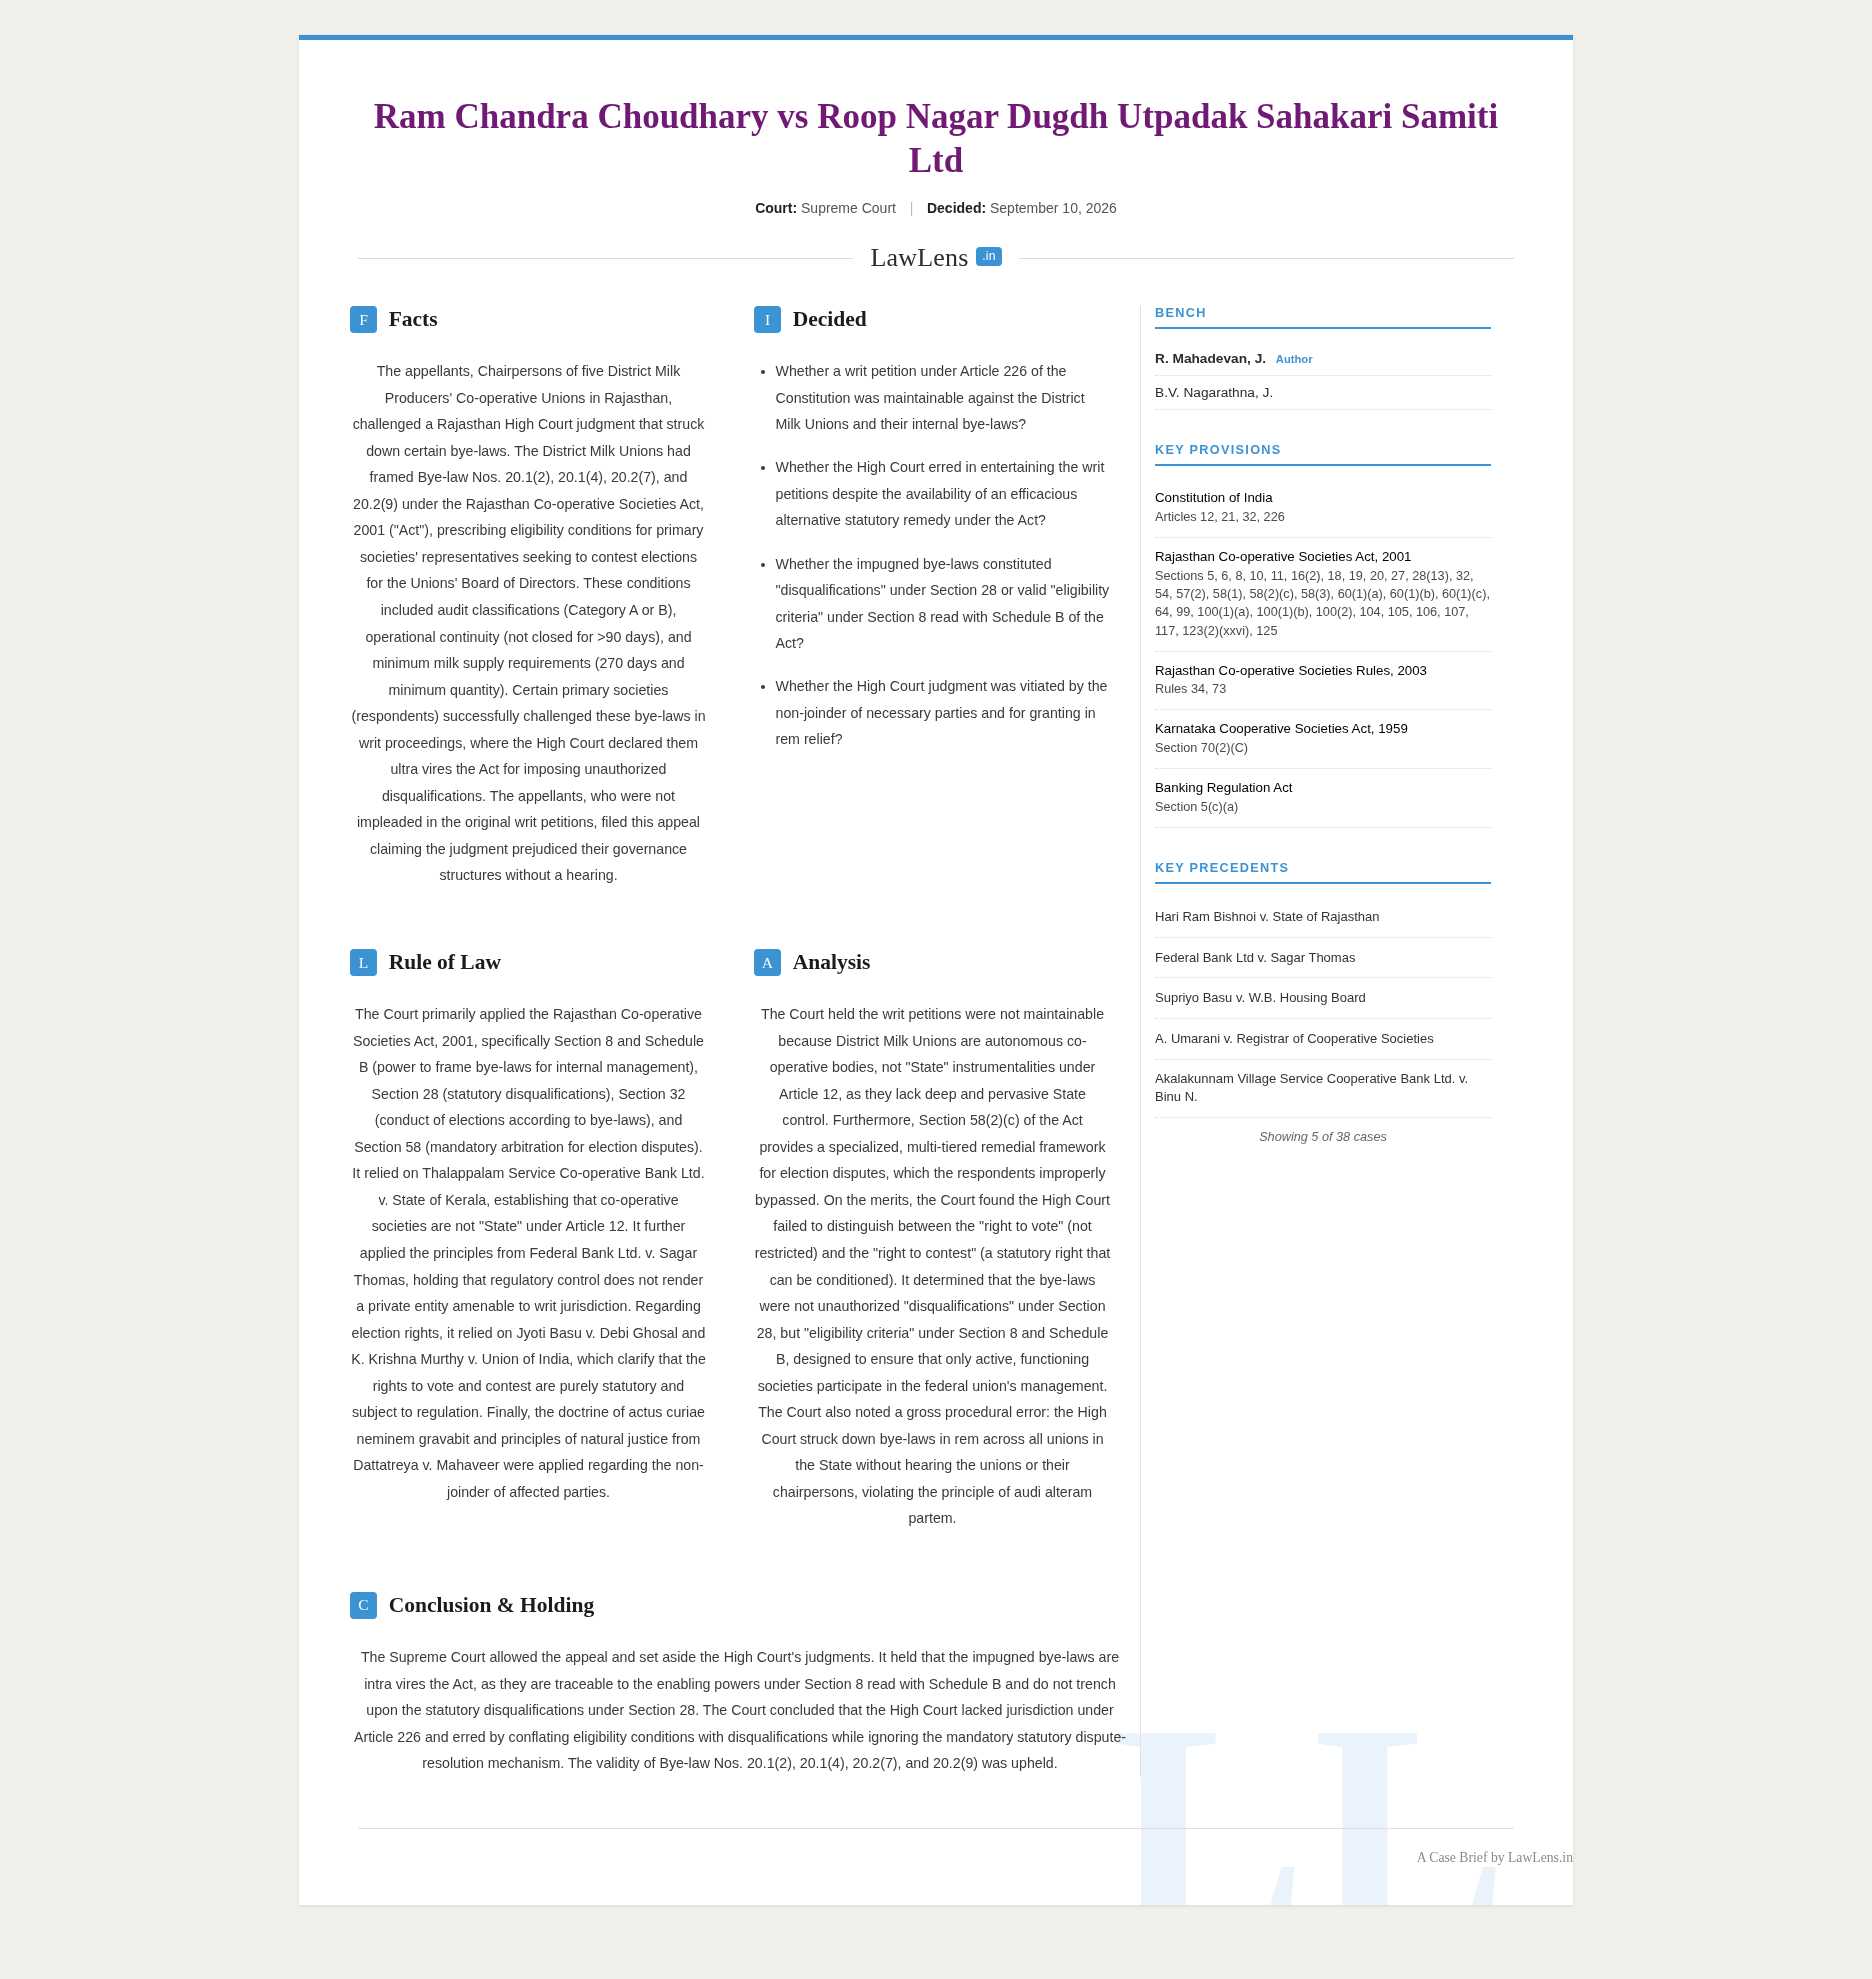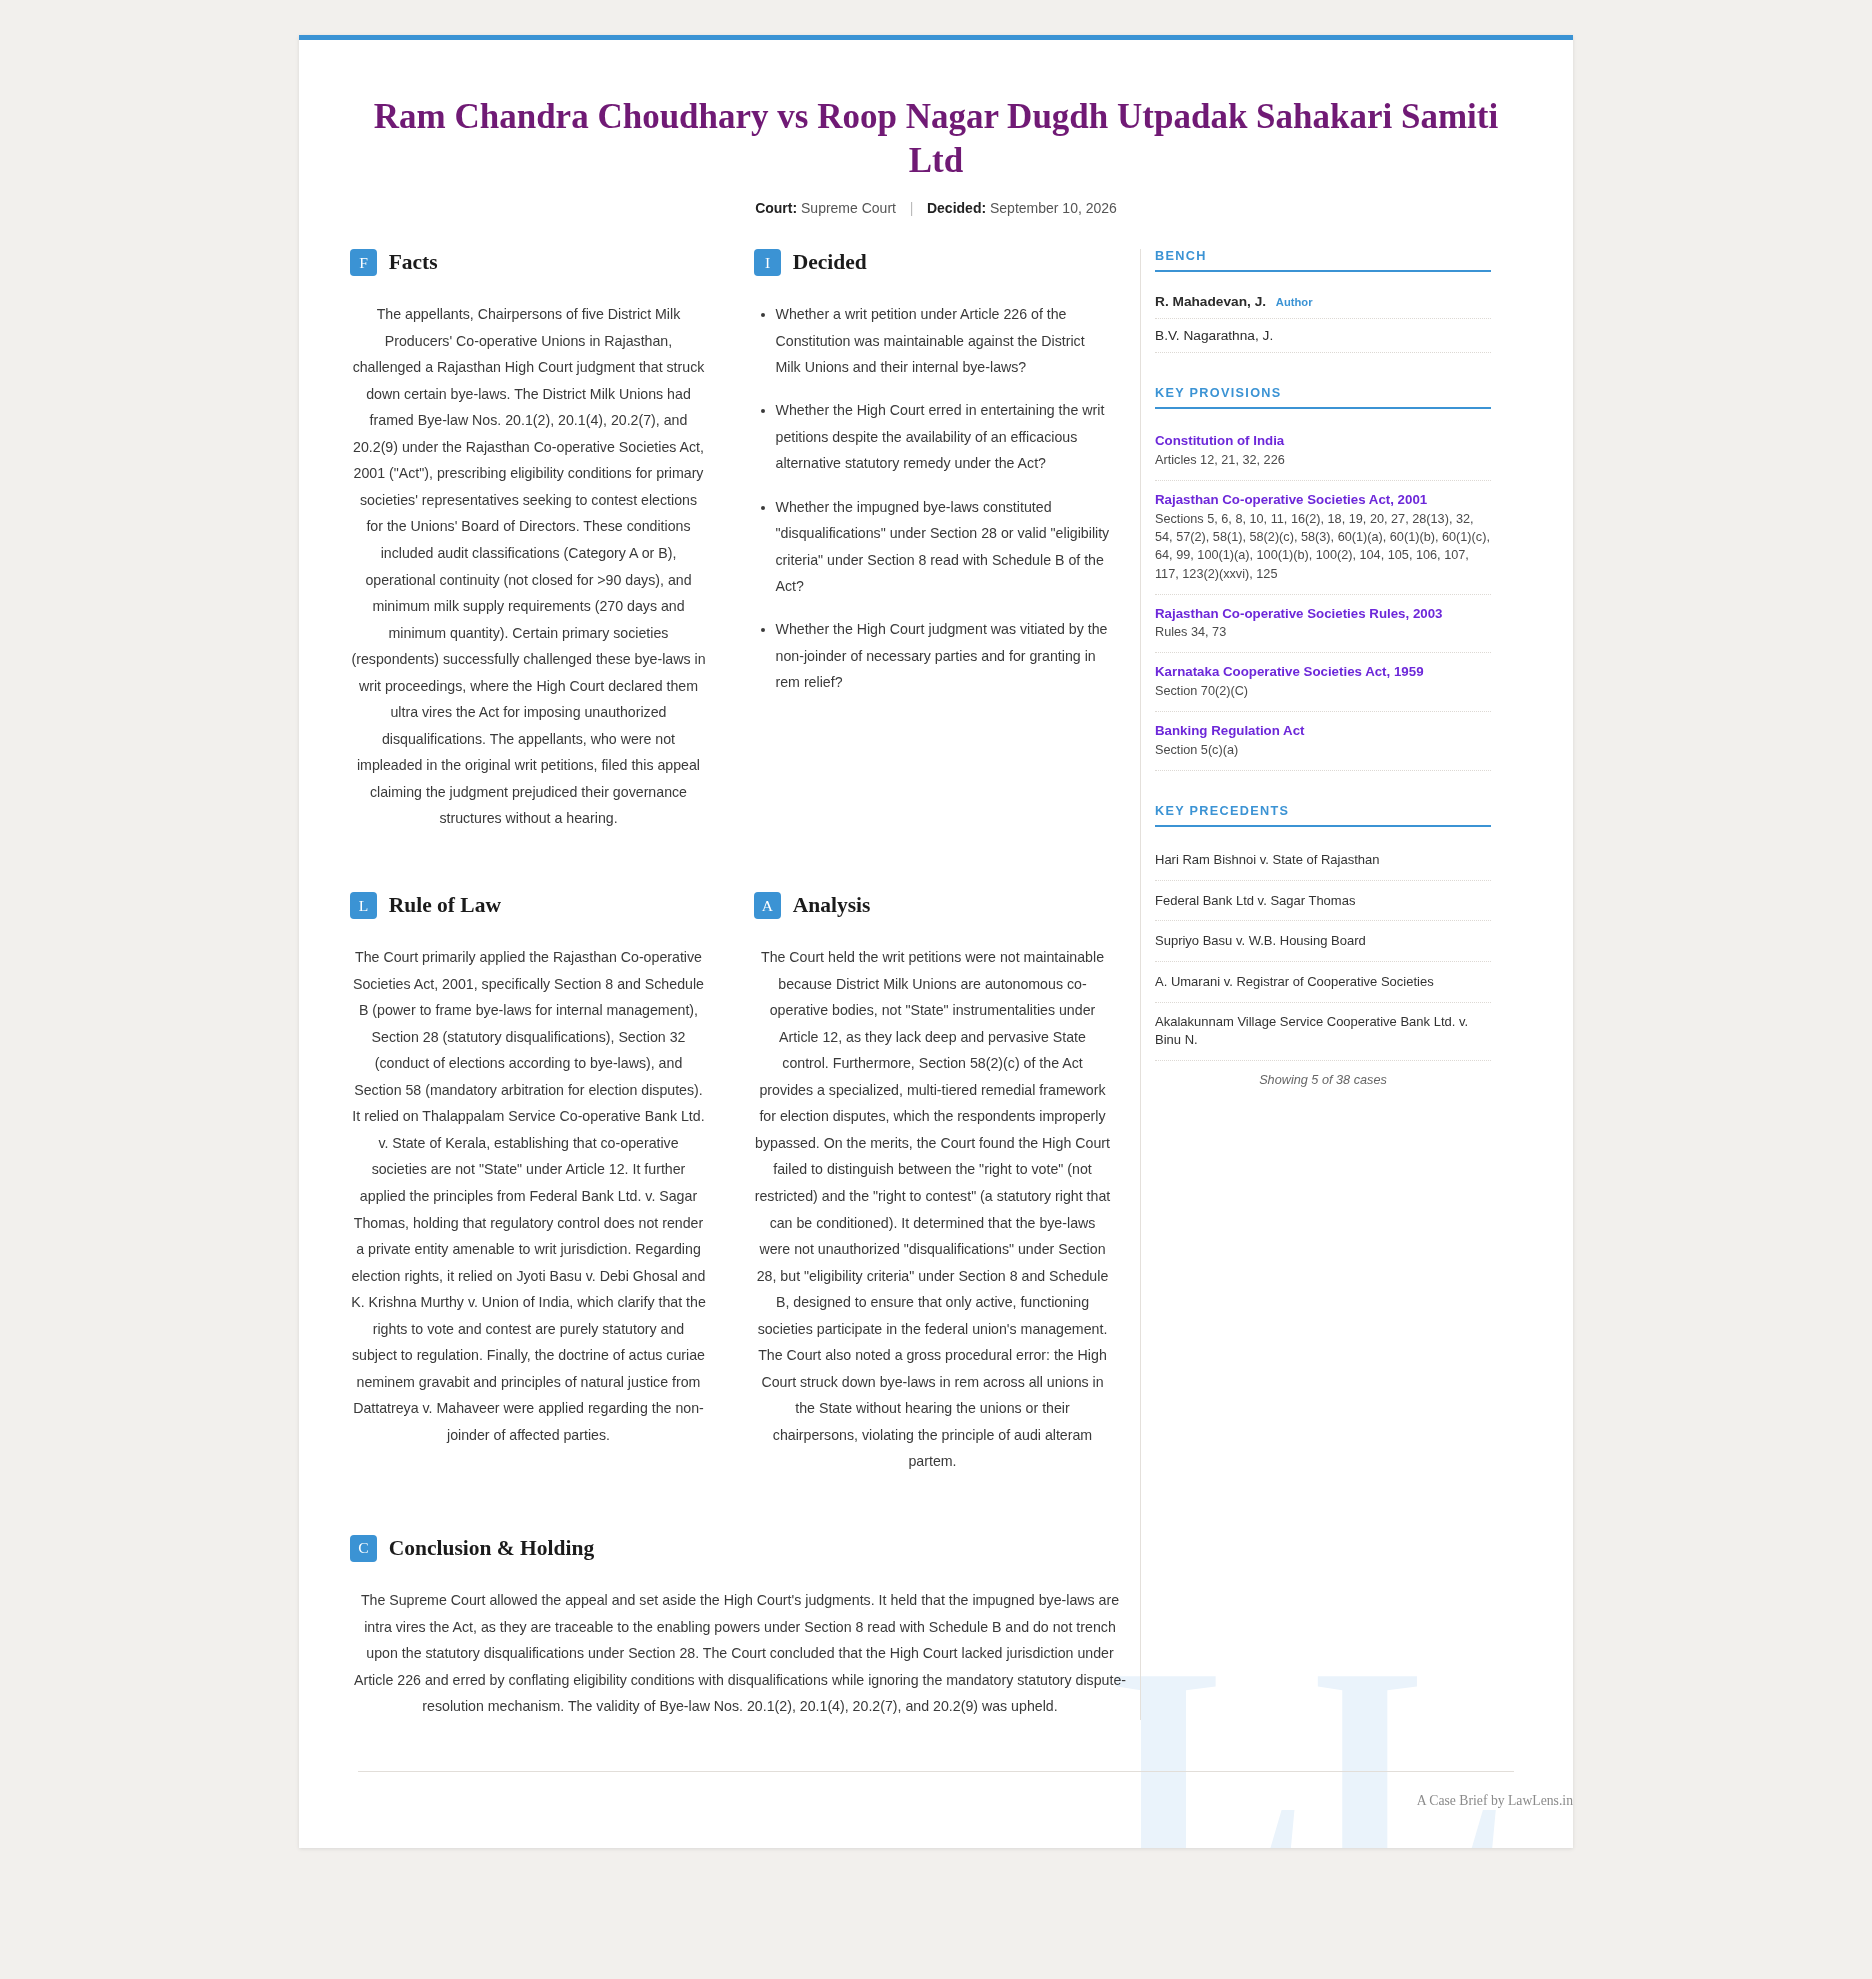--- a/index.html
+++ b/index.html
@@ -177,22 +177,22 @@
     font-size: 11.2px;
     color: #3b93d4;
     font-weight: 700;
   }
   .prov {
     border-bottom: 1px dotted #ddd9d4;
     padding: 10.7px 0 10.7px 0;
   }
   .prov .t {
     font-size: 13.3px;
-    font-weight: 700;
-    color: #6d28d9;
+    font-weight: 400;
+    color: #000000;
     margin-bottom: 2.9px;
   }
   .prov .d {
     font-size: 12.7px;
     color: #4a4a4a;
     line-height: 1.45;
   }
   .prec {
     border-bottom: 1px dotted #ddd9d4;
     padding: 10.7px 0;
@@ -231,20 +231,28 @@
     <h1 class="doc-title">Ram Chandra Choudhary vs Roop Nagar Dugdh Utpadak Sahakari Samiti Ltd</h1>
 
     <div class="doc-meta">
       <b>Court:</b>
       <span>Supreme Court</span>
       <span class="sep">|</span>
       <b>Decided:</b>
       <span>September 10, 2026</span>
     </div>
 
+    <div class="brandwrap">
+      <div class="brandline"></div>
+      <div class="brand">
+        <span>LawLens</span>
+        <span class="tld">.in</span>
+      </div>
+      <div class="brandline"></div>
+    </div>
 
     <div class="body-grid">
 
       <div class="main-col">
         <div class="two-col">
 
           <div class="col">
             <div class="sec-head">
               <div class="sec-badge">F</div>
               <div class="sec-title">Facts</div>

